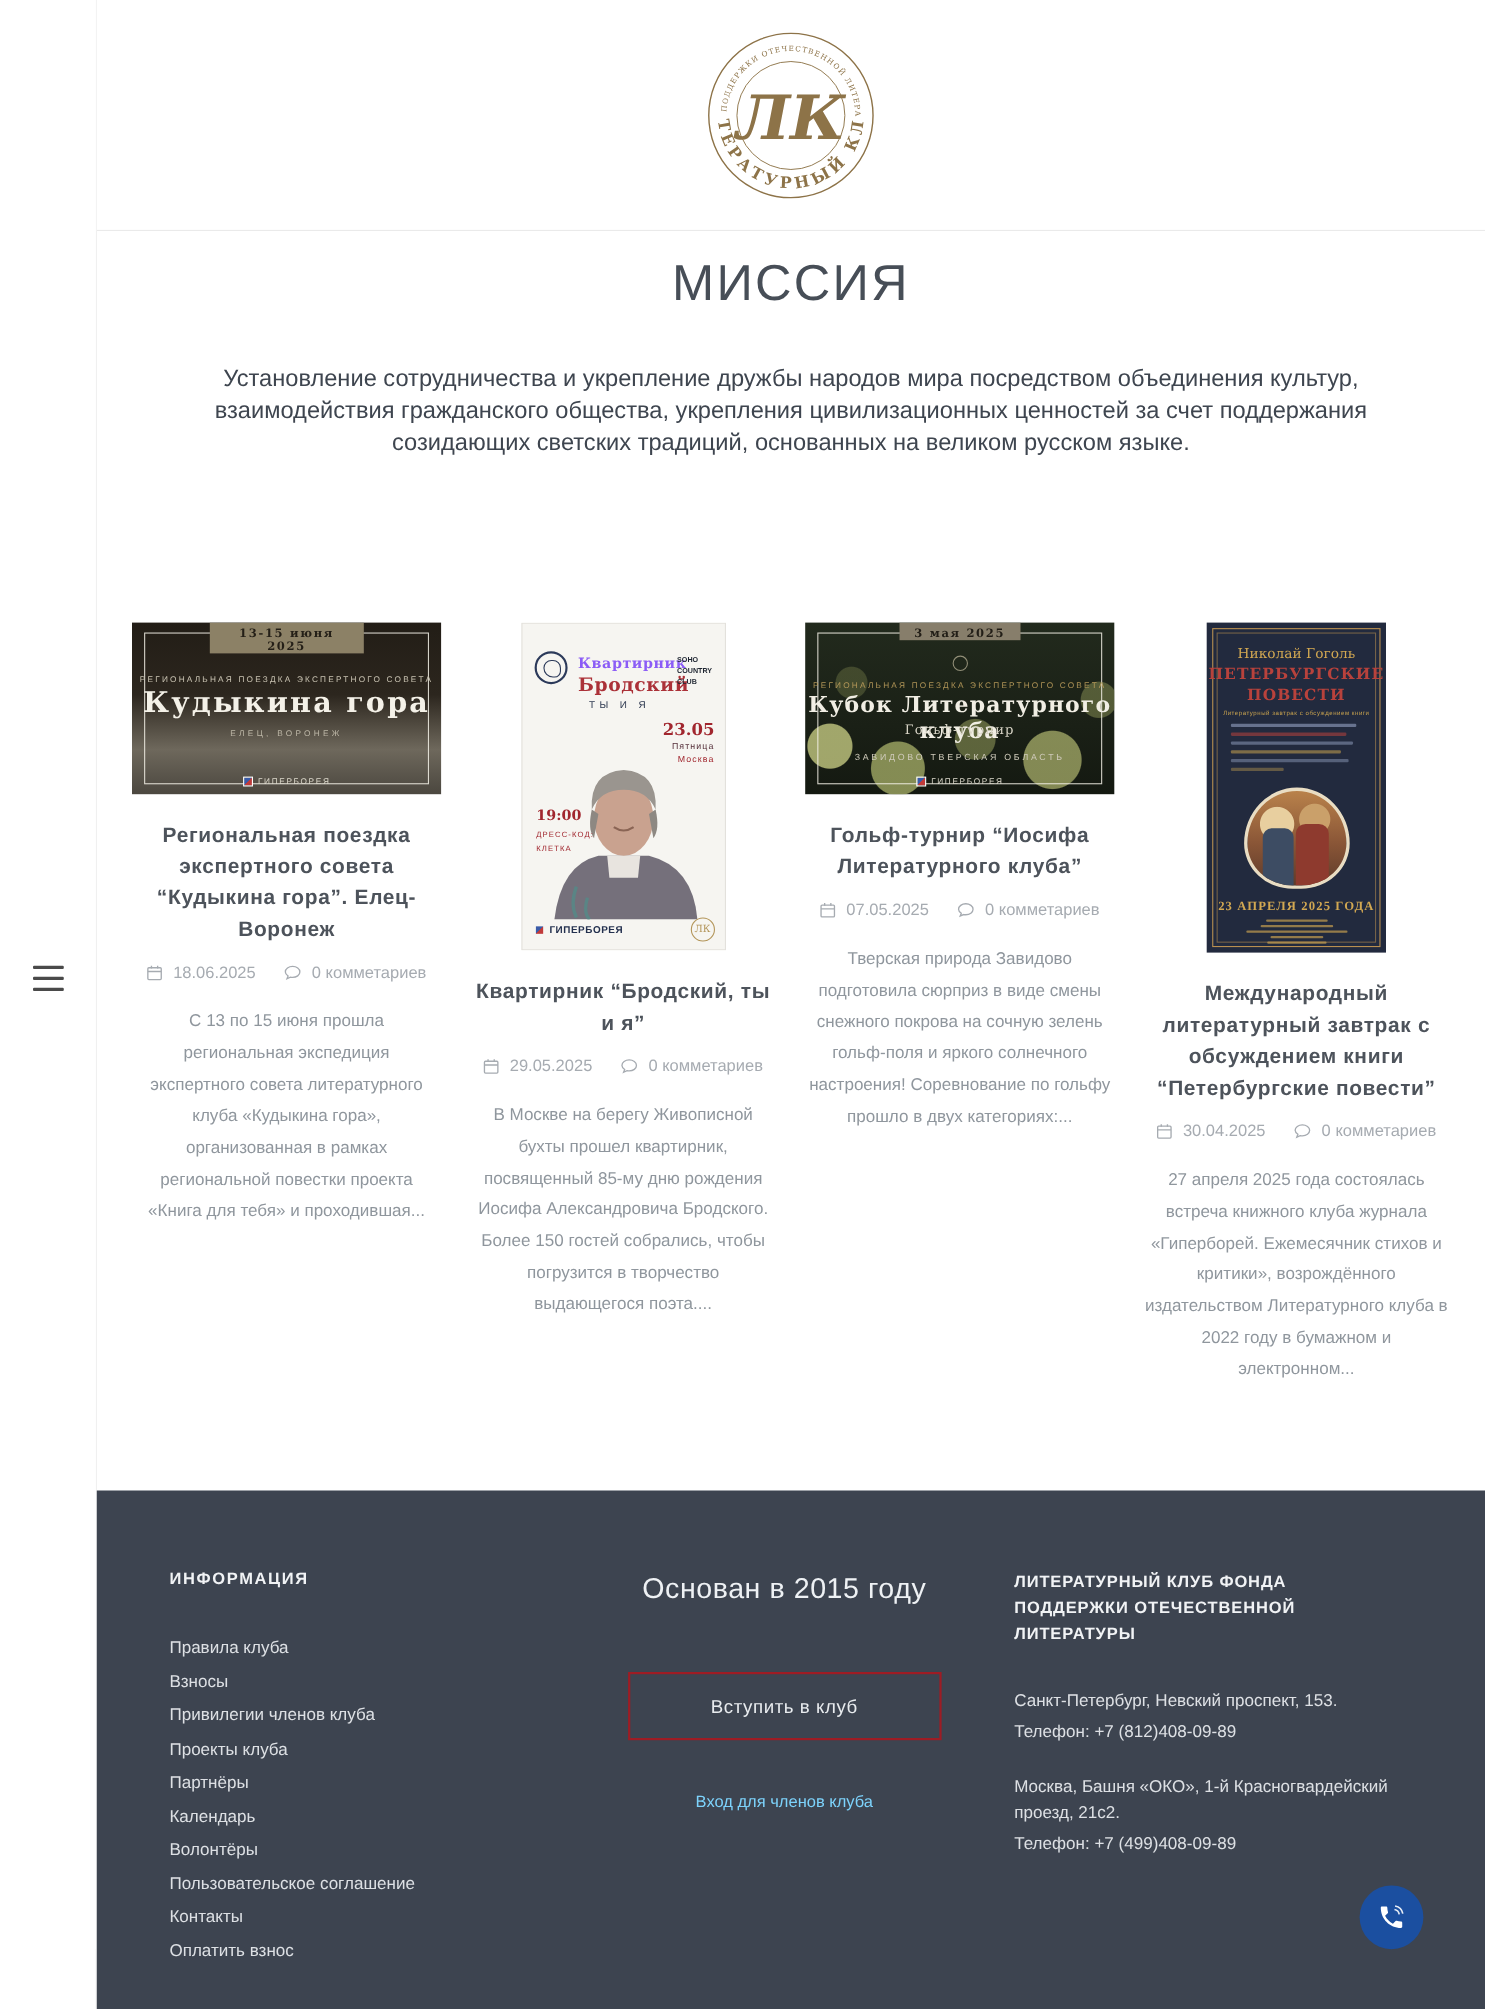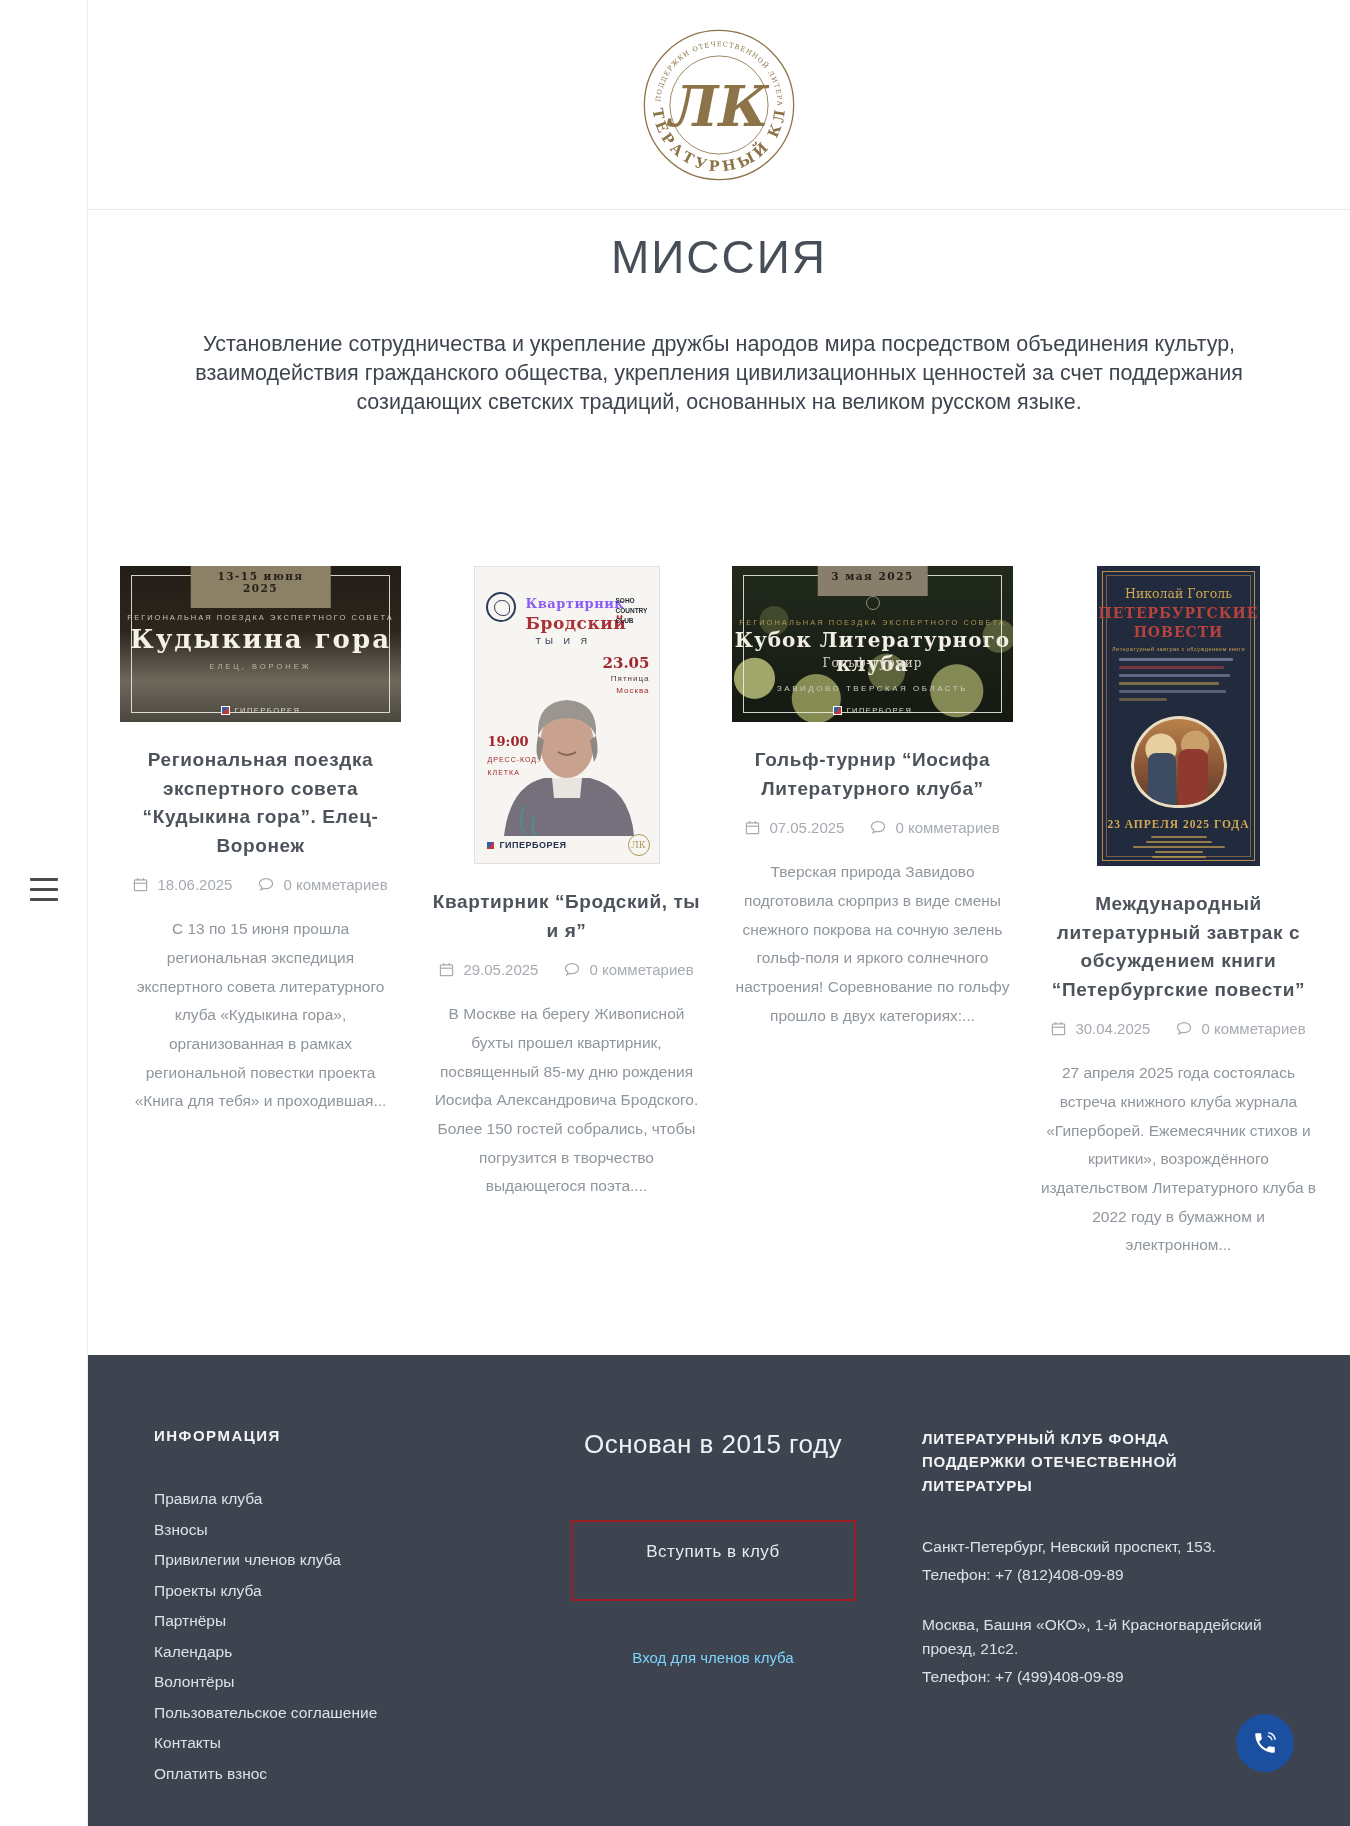--- a/index.html
+++ b/index.html
@@ -30,21 +30,21 @@
   .card { text-align:center; }
   .card-img { margin:0 auto; position:relative; overflow:hidden; cursor:pointer; }
   .card-title { margin-top:24px; font-size:19px; line-height:1.5; letter-spacing:.6px; color:#4d535b; cursor:pointer; padding:0 2px; }
   .card-meta { margin-top:16px; display:flex; justify-content:center; align-items:center; gap:9px; font-size:15px; color:#a6abb1; }
   .card-meta .gap { width:8px; }
   .card-excerpt { margin-top:22px; font-size:15.5px; line-height:1.85; color:#8f969d; padding:0 2px; }
 
   
   .poster-land { width:281px; height:156px; color:#efece2; }
   .poster-land .inner-frame { position:absolute; left:11px; right:11px; top:9px; bottom:9px; border:1px solid rgba(244,242,232,.85); }
-  .banner-tab { position:absolute; top:0; left:50%; transform:translateX(-50%); padding:4px 14px 14px;
+  .banner-tab { position:absolute; top:0; left:50%; transform:translateX(-50%); padding:4px 14px 0;
                 font-family:"DejaVu Serif", serif; font-weight:bold; font-size:10.5px; letter-spacing:1.5px; }
   .p-kicker { position:absolute; top:47px; width:100%; font-size:7.5px; letter-spacing:2px; }
   .p-big { position:absolute; top:58px; width:100%; font-family:"DejaVu Serif", serif; font-weight:bold; }
   .p-sub { position:absolute; width:100%; }
   .p-place { position:absolute; top:118px; width:100%; font-size:8px; letter-spacing:2.5px; color:#cfcaba; }
   .p-brand { position:absolute; bottom:7px; width:100%; display:flex; justify-content:center; align-items:center; gap:5px;
              font-size:7.5px; letter-spacing:1.5px; color:#ddd9cc; }
   .flag-mark { width:9px; height:9px; display:inline-block; background:linear-gradient(135deg,#3a5ba8 0 50%, #c03a3a 50% 100%); border:1px solid #fff; }
 
   .poster-kudykina { background:linear-gradient(180deg,#221d16 0%, #2c261e 42%, #6e685c 74%, #4b473f 100%); }
@@ -113,21 +113,21 @@
   .icon-cal, .icon-bubble { flex:0 0 auto; }
 
   
   .site-footer { background:#3d4450; color:#dcdfe3; }
   .footer-grid { display:grid; grid-template-columns:350px 1fr 340px; padding:72px 88px 78px 66px; }
   .f-heading { font-size:15px; font-weight:bold; letter-spacing:1.5px; color:#f1f3f5; }
   .f-links { margin-top:46px; }
   .f-links a { display:block; font-size:15.5px; color:#dde0e4; text-decoration:none; margin-bottom:12.5px; cursor:pointer; }
   .f-mid { text-align:center; padding-top:2px; }
   .f-founded { font-size:26px; color:#eef1f4; letter-spacing:.5px; }
-  .join-btn { margin-top:60px; display:inline-block; width:285px; padding:20px 0 37px; background:transparent;
+  .join-btn { margin-top:60px; display:inline-block; width:285px; padding:20px 0 18px; background:transparent;
               border:2px solid #9e1c24; color:#e9ecef; font-size:17px; letter-spacing:.5px; cursor:pointer;
               font-family:"Liberation Sans", sans-serif; }
   .member-login { display:inline-block; margin-top:48px; font-size:15px; color:#7dd3fc; text-decoration:none; cursor:pointer; }
   .f-org .f-heading { line-height:1.55; letter-spacing:.8px; }
   .f-addr { margin-top:38px; font-size:15.5px; line-height:1.55; color:#dde0e4; }
   .f-addr .block { margin-bottom:26px; }
   .f-addr .line { margin-top:4px; }
 
   
   .phone-fab { position:absolute; top:1714px; right:56px; width:58px; height:58px; border-radius:50%;

